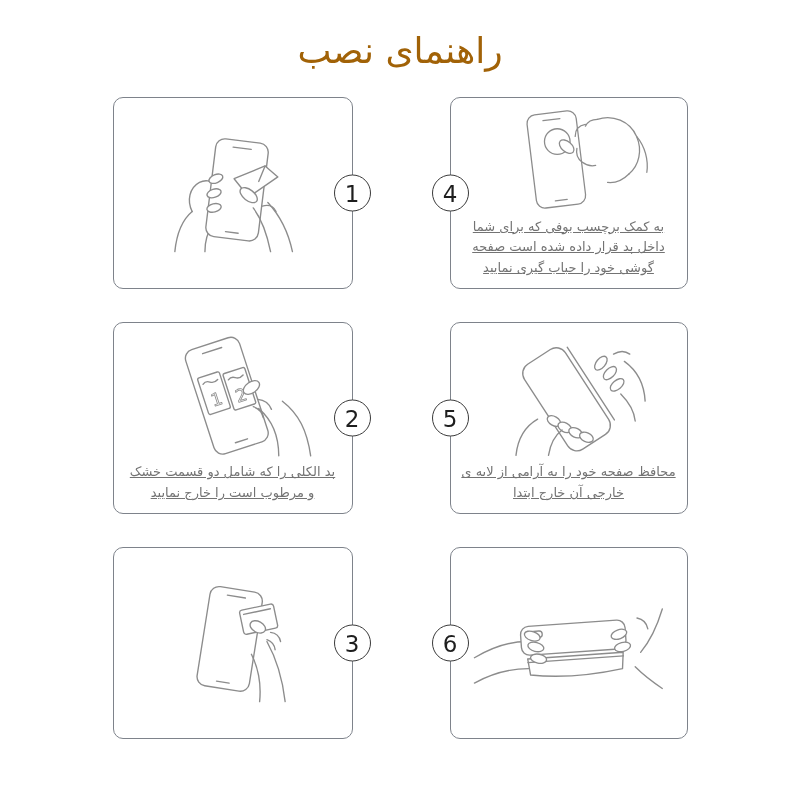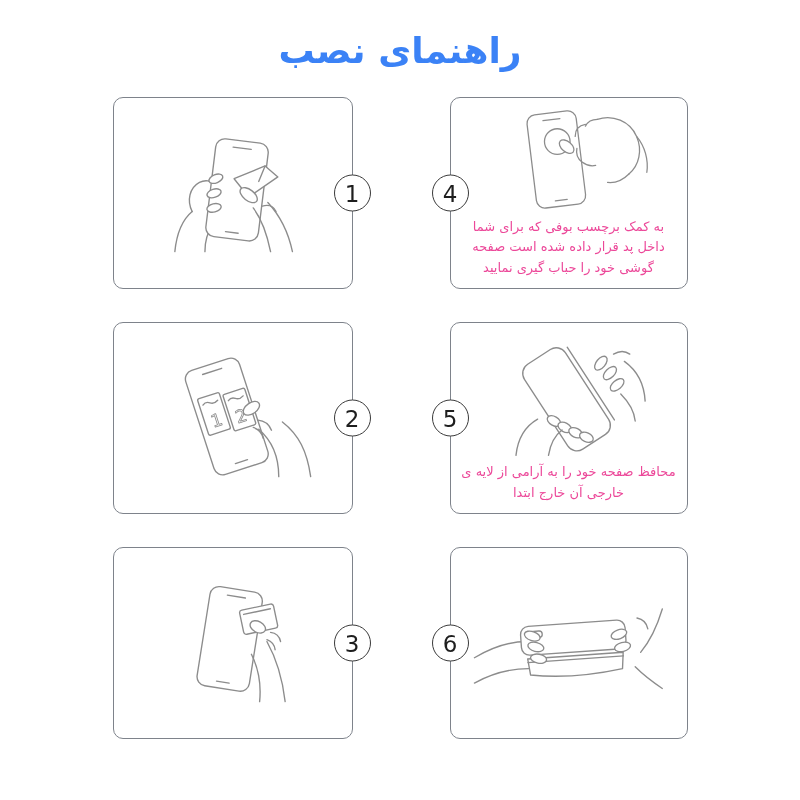--- a/index.html
+++ b/index.html
@@ -3,21 +3,21 @@
 <meta charset="utf-8">
 <style>
   html,body{margin:0;padding:0;}
   body{
     width:800px;height:800px;background:#ffffff;
     font-family:"DejaVu Sans",sans-serif;
     overflow:hidden;
   }
   .title{
     text-align:center;direction:rtl;
-    font-size:36px;font-weight:bold;color:#3b82f6;
+    font-size:36px;font-weight:normal;color:#a16207;
     padding-top:30px;letter-spacing:0;
   }
   .grid{
     width:575px;margin:26px auto 0;
     display:grid;
     grid-template-columns:240px 238px;
     column-gap:97px;
     grid-template-rows:repeat(3,192px);
     row-gap:33px;
     grid-auto-flow:column;
@@ -25,21 +25,21 @@
   .step{
     position:relative;box-sizing:border-box;
     border:1px solid #7e838b;border-radius:10px;background:#ffffff;
     display:flex;flex-direction:column;align-items:center;
     padding:6px 10px 9px;
   }
   .illus{flex:1;width:100%;min-height:0;display:flex;align-items:center;justify-content:center;}
   .illus svg{width:92%;height:100%;}
   .caption{
     direction:rtl;text-align:center;white-space:pre-line;
-    font-size:13px;line-height:1.6;color:#ec4899;
+    font-size:13px;line-height:1.6;color:#737373;text-decoration:underline;
   }
   .badge{
     position:absolute;top:50%;transform:translateY(-50%);
     width:35px;height:35px;border-radius:50%;
     background:#ffffff;border:1.5px solid #3a3a3a;
     display:flex;align-items:center;justify-content:center;
     font-size:23px;color:#1e1e1e;z-index:2;
   }
   .col-left .badge{right:-19px;}
   .col-right .badge{left:-19px;}
@@ -94,20 +94,22 @@
           <path d="M111,50 q4,-3 8,0 q4,3 9,0"></path>
           <text x="113" y="77">2</text>
         </g>
         <ellipse class="f" transform="rotate(-35 131 57)" cx="131" cy="57" rx="10" ry="6"></ellipse>
         <path d="M138,70 q11,1 15,11"></path>
         <path d="M133,78 q9,3 11,12"></path>
         <path d="M196,132 C192,104 183,86 165,72"></path>
         <path d="M161,132 C161,110 153,92 139,80"></path>
       </svg>
     </div>
+    <div class="caption">پد الکلی را که شامل دو قسمت خشک
+و مرطوب است را خارج نمایید</div>
     <div class="badge">2</div>
   </div>
 
   <div class="step col-left">
     <div class="illus">
       <svg class="art" viewBox="0 0 220 132">
         <g transform="rotate(9 106 64)">
           <rect class="f" x="78" y="8" width="58" height="110" rx="10"></rect>
           <line x1="97" y1="16" x2="117" y2="16"></line>
           <line x1="100" y1="111" x2="114" y2="111"></line>

